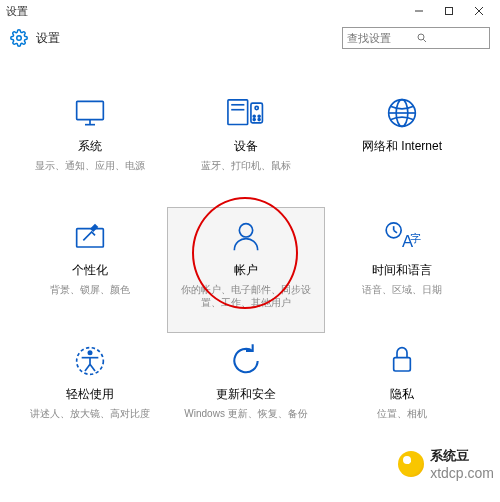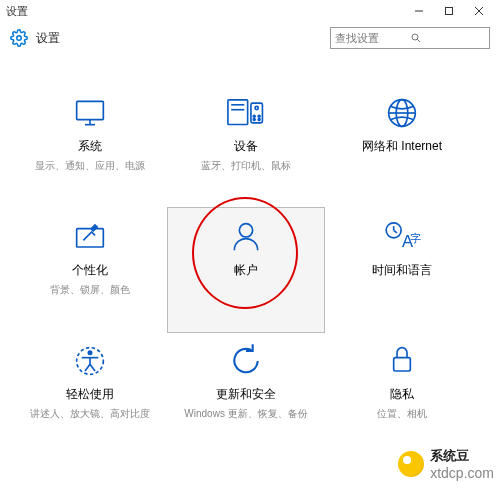--- a/index.html
+++ b/index.html
@@ -21,21 +21,21 @@
     color: #666;
   }
   .header {
     height: 32px; display: flex; align-items: center; padding: 0 10px;
     gap: 8px;
   }
   .gear { color: #0078d7; display: flex; align-items: center; }
   .header-title { font-size: 12px; color: #222; }
   .search-wrap { margin-left: auto; }
   .search {
-    width: 160px; height: 22px; border: 1px solid #999;
+    width: 148px; height: 22px; border: 1px solid #999;
     display: flex; align-items: center; padding: 0 4px;
     color: #777; font-size: 11px;
     background: #fff;
   }
   .search span { flex: 1; }
   .search .mag { color: #777; }
   .grid {
     display: grid; grid-template-columns: repeat(3, 1fr);
     gap: 0; padding: 30px 20px 10px 12px;
   }
@@ -178,33 +178,35 @@
     </div>
 
     <div class="tile selected">
       <div class="icon">
         <svg width="40" height="40" viewBox="0 0 48 48" fill="none" stroke="#0a5bc4" stroke-width="2">
           <circle cx="24" cy="16" r="8"></circle>
           <path d="M10 40 C10 30 18 26 24 26 C30 26 38 30 38 40"></path>
         </svg>
       </div>
       <div class="title">帐户</div>
+      <div class="sub">你的帐户、电子邮件、同步设置、工作、其他用户</div>
     </div>
 
     <div class="tile">
       <div class="icon">
         <svg width="44" height="40" viewBox="0 0 52 48" fill="none" stroke="#0a5bc4" stroke-width="2">
           <circle cx="16" cy="16" r="9"></circle>
           <line x1="16" y1="11" x2="16" y2="16"></line>
             <line x1="16" y1="16" x2="20" y2="19"></line>
           <text x="26" y="36" font-size="20" fill="#0a5bc4" stroke="none" font-family="sans-serif">A</text>
           <text x="36" y="30" font-size="13" fill="#0a5bc4" stroke="none" font-family="sans-serif">字</text>
         </svg>
       </div>
       <div class="title">时间和语言</div>
+      <div class="sub">语音、区域、日期</div>
     </div>
 
     <div class="tile">
       <div class="icon">
         <svg width="40" height="40" viewBox="0 0 48 48" fill="none" stroke="#0a5bc4" stroke-width="2">
           <circle cx="24" cy="24" r="16" stroke-dasharray="4 3"></circle>
           <circle cx="24" cy="14" r="3" fill="#0a5bc4" stroke="none"></circle>
           <line x1="14" y1="20" x2="34" y2="20"></line>
           <line x1="24" y1="20" x2="24" y2="28"></line>
           <line x1="24" y1="28" x2="18" y2="36"></line>

